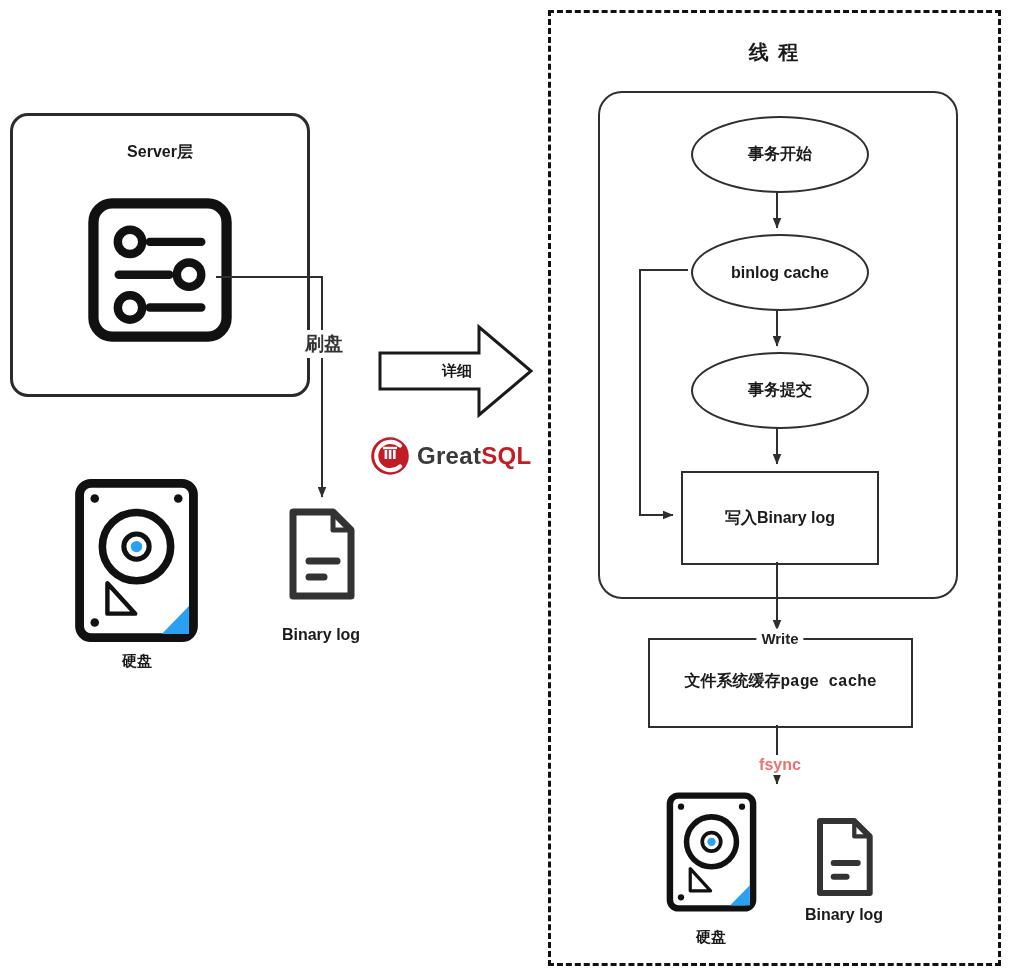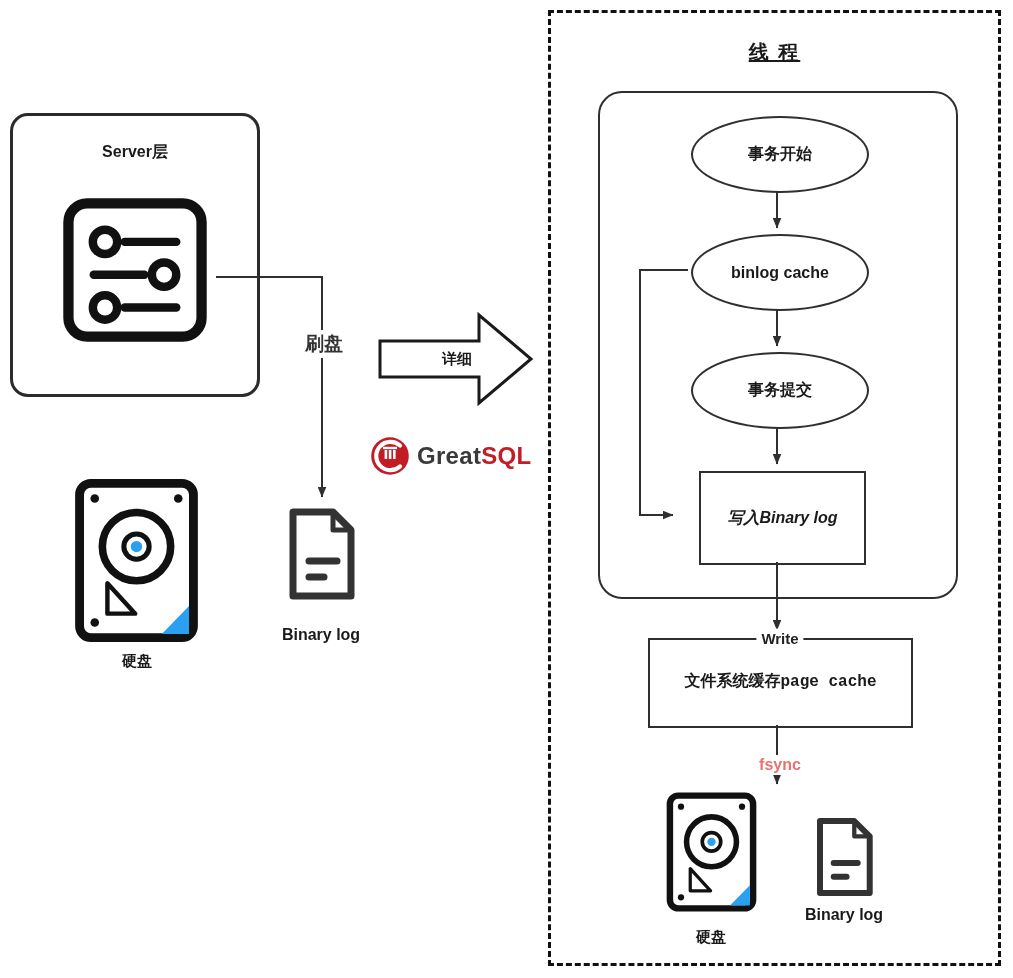--- a/index.html
+++ b/index.html
@@ -6,60 +6,60 @@
   html,body { background:#ffffff; }
   body { font-family:"Liberation Sans","DejaVu Sans",sans-serif; color:#1a1a1a; }
   .canvas { position:relative; width:1013px; height:978px; background:#ffffff; overflow:hidden; }
   .abs { position:absolute; }
 
   
   .overlay { position:absolute; left:0; top:0; z-index:3; pointer-events:none; }
   .conn { fill:none; stroke:#2f2f2f; stroke-width:2; }
 
   
-  .server-box { left:10px; top:113px; width:250px; height:284px; background:#fff;
+  .server-box { left:10px; top:113px; width:300px; height:284px; background:#fff;
                 border:3px solid #2b2b2b; border-radius:18px; z-index:2;
                 display:flex; flex-direction:column; align-items:center; padding-top:26px; }
   .server-title { font-weight:bold; font-size:16px; }
   .sliders-wrap { margin-top:32px; }
 
   
   .line-label { position:absolute; z-index:4; background:#fff; padding:1px 5px;
                 transform:translate(-50%,-50%); font-size:19px; font-weight:600; color:#333; white-space:nowrap; }
   .write-label { font-weight:bold; font-size:15px; color:#222; }
   .fsync-label { font-weight:bold; font-size:16px; color:#e8736f; }
 
   .icon-label { position:absolute; transform:translateX(-50%); font-weight:bold;
                 font-size:15px; color:#1a1a1a; white-space:nowrap; z-index:2; }
   .binlog-label { font-size:16px;text-align:center; }
 
   
-  .detail-arrow { left:378px; top:310px; z-index:2; width:156px; height:98px; }
+  .detail-arrow { left:378px; top:322px; z-index:2; width:156px; height:98px; }
   .detail-label { position:absolute; left:79px; top:49px; transform:translate(-50%,-50%);
                   font-weight:bold; font-size:15px; }
 
   
   .logo { left:370px; top:436px; z-index:2; display:flex; align-items:center; gap:7px; }
   .logo-text { font-size:24px; font-weight:bold; letter-spacing:0.3px; }
   .logo-text .t1 { color:#3a3a3a; }
   .logo-text .t2 { color:#c21d24; }
 
   
   .thread-box { left:548px; top:10px; width:453px; height:956px; border:3px dashed #111; }
   .thread-title { position:absolute; top:26px; left:0; right:0; text-align:center;
-                  font-weight:bold; font-size:20px; letter-spacing:2px;text-decoration:underline; }
+                  font-weight:bold; font-size:20px; letter-spacing:2px; }
   .flow-box { position:absolute; left:47px; top:78px; width:360px; height:508px;
               border:2.5px solid #2f2f2f; border-radius:24px; background:#fff; z-index:2; }
 
   .node { position:absolute; background:#fff; border:2px solid #2f2f2f; z-index:2;
           display:flex; align-items:center; justify-content:center; text-align:center;
           font-weight:bold; font-size:16px; }
   .ellipse { width:178px; height:77px; border-radius:50%; left:140px; }
   .e1 { top:103px; } .e2 { top:221px; } .e3 { top:339px; }
-  .write-rect { left:148px; top:458px; width:167px; height:94px;font-style:italic; }
+  .write-rect { left:130px; top:458px; width:198px; height:94px; }
   .pagecache-rect { left:97px; top:625px; width:265px; height:90px; flex-direction:row; line-height:1.6;font-family:Liberation Mono, monospace; }
 
   .icon-block { position:absolute; z-index:2; line-height:0; }
 </style>
 </head>
 <body>
 
 <div class="canvas">
 
   <svg class="overlay" width="1013" height="978" viewBox="0 0 1013 978">

